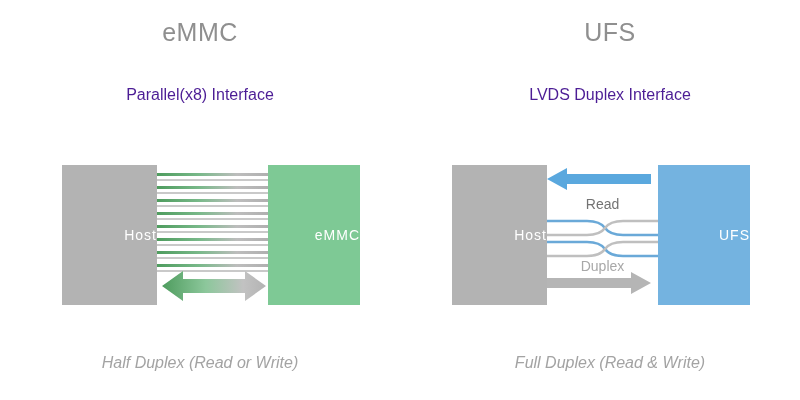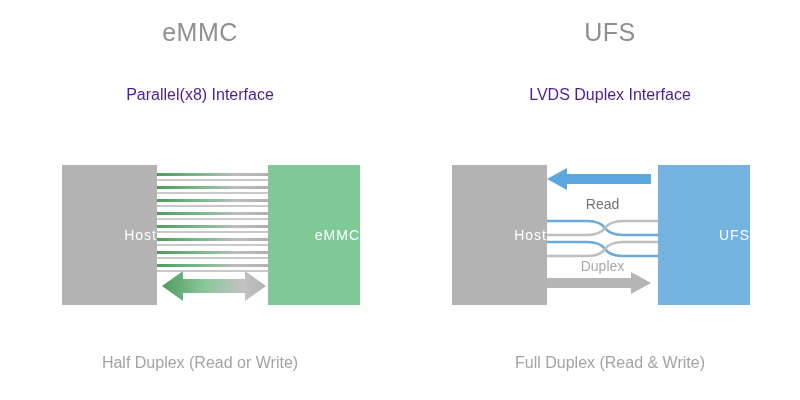--- a/index.html
+++ b/index.html
@@ -47,20 +47,21 @@
     color: #4c1d95;
   }
   .caption {
     position: absolute;
     top: 354px;
     left: 0;
     width: 400px;
     text-align: center;
     font-size: 16px;
     color: #a3a3a3;
+    font-style: italic;
   }
 
   .stage {
     position: absolute;
     top: 165px;
     left: 0;
     width: 400px;
     height: 140px;
   }
 

